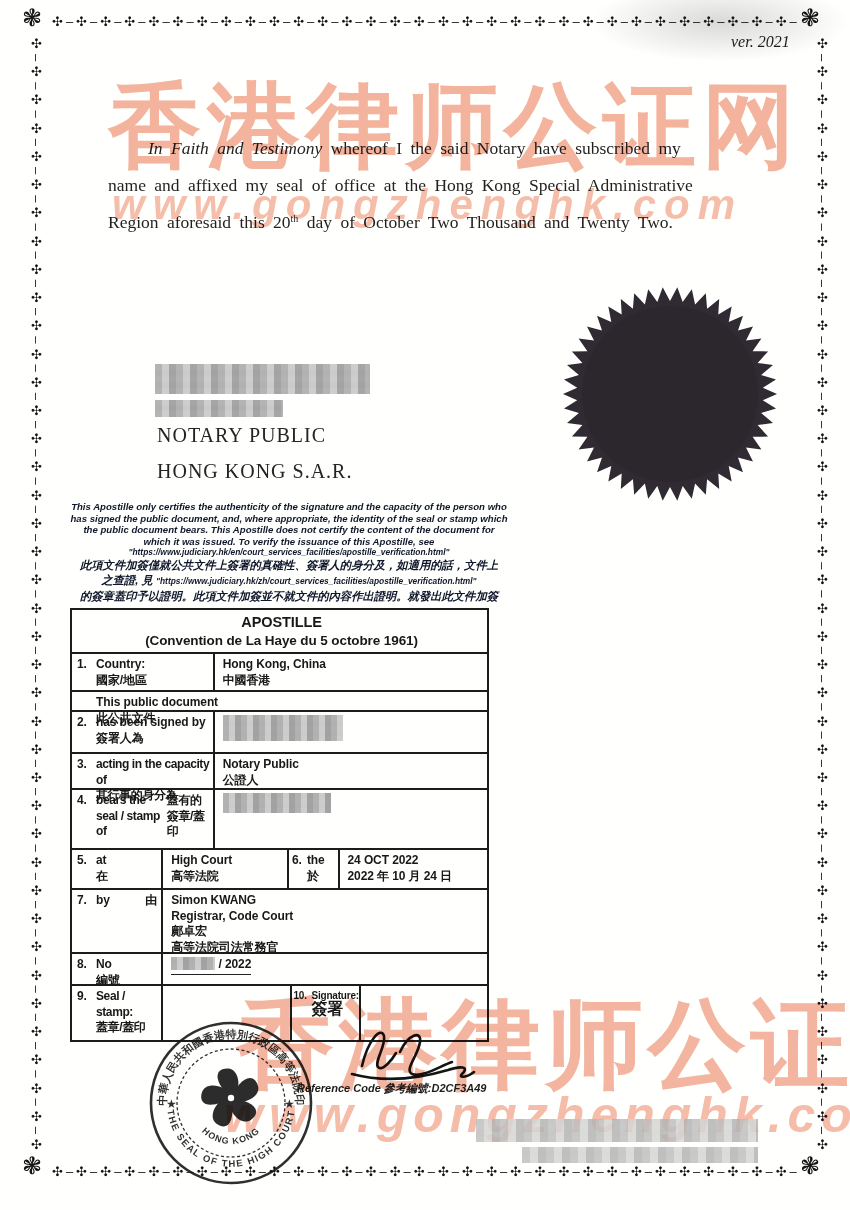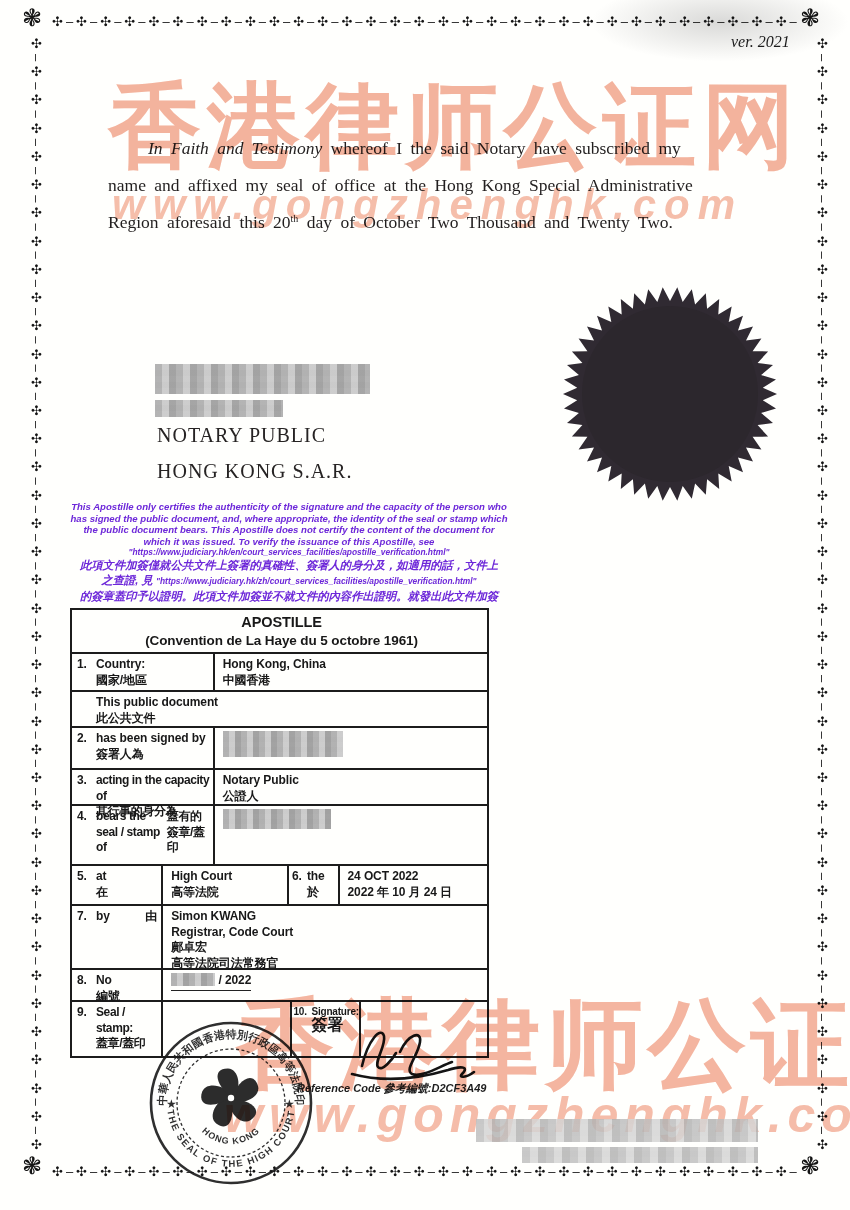--- a/index.html
+++ b/index.html
@@ -46,21 +46,21 @@
       repeating-linear-gradient(0deg,#cfcfcf 0 5px,#bdbdbd 5px 10px);}
 
   .np{position:absolute;left:157px;z-index:2;font-family:"Liberation Serif",serif;
       font-size:20px;letter-spacing:1px;color:#262323;}
 
   
   .nseal{position:absolute;left:562px;top:286px;z-index:2;opacity:.96;}
 
   
   .disc{position:absolute;left:67px;top:501px;width:444px;text-align:center;z-index:2;
-    font-weight:bold;font-style:italic;color:#6d28d9;}
+    font-weight:bold;font-style:italic;color:#0f172a;}
   .disc .en{font-size:9.6px;line-height:11.6px;}
   .disc .url{font-size:8.4px;line-height:11px;}
   .disc .zh{font-size:11.3px;line-height:14.6px;font-style:italic;}
   .disc .zh .url-in{font-size:8.4px;}
 
   
   .tbl{position:absolute;left:70px;top:608px;width:419px;z-index:2;
     border:2px solid #1c1c1c;box-sizing:border-box;background:transparent;
     font-size:12px;font-weight:bold;line-height:15.5px;letter-spacing:-.1px;color:#181818;}
   .trow{display:flex;box-sizing:border-box;border-top:2px solid #1c1c1c;}
@@ -146,21 +146,21 @@
         <div>Country:</div>
         <div>國家/地區</div>
       </div>
     </div>
     <div class="cell" style="width:277px;">
       <div>Hong Kong, China</div>
       <div>中國香港</div>
     </div>
   </div>
 
-  <div class="trow" style="height:36px;">
+  <div class="trow" style="height:20px;">
     <div class="cell nb" style="width:419px;padding-left:24px;">
       <div>This public document</div>
       <div>此公共文件</div>
     </div>
   </div>
 
   <div class="trow" style="height:42px;">
     <div class="cell nb" style="width:142px;">
       <span class="num">2.</span>
       <div class="labtxt">

